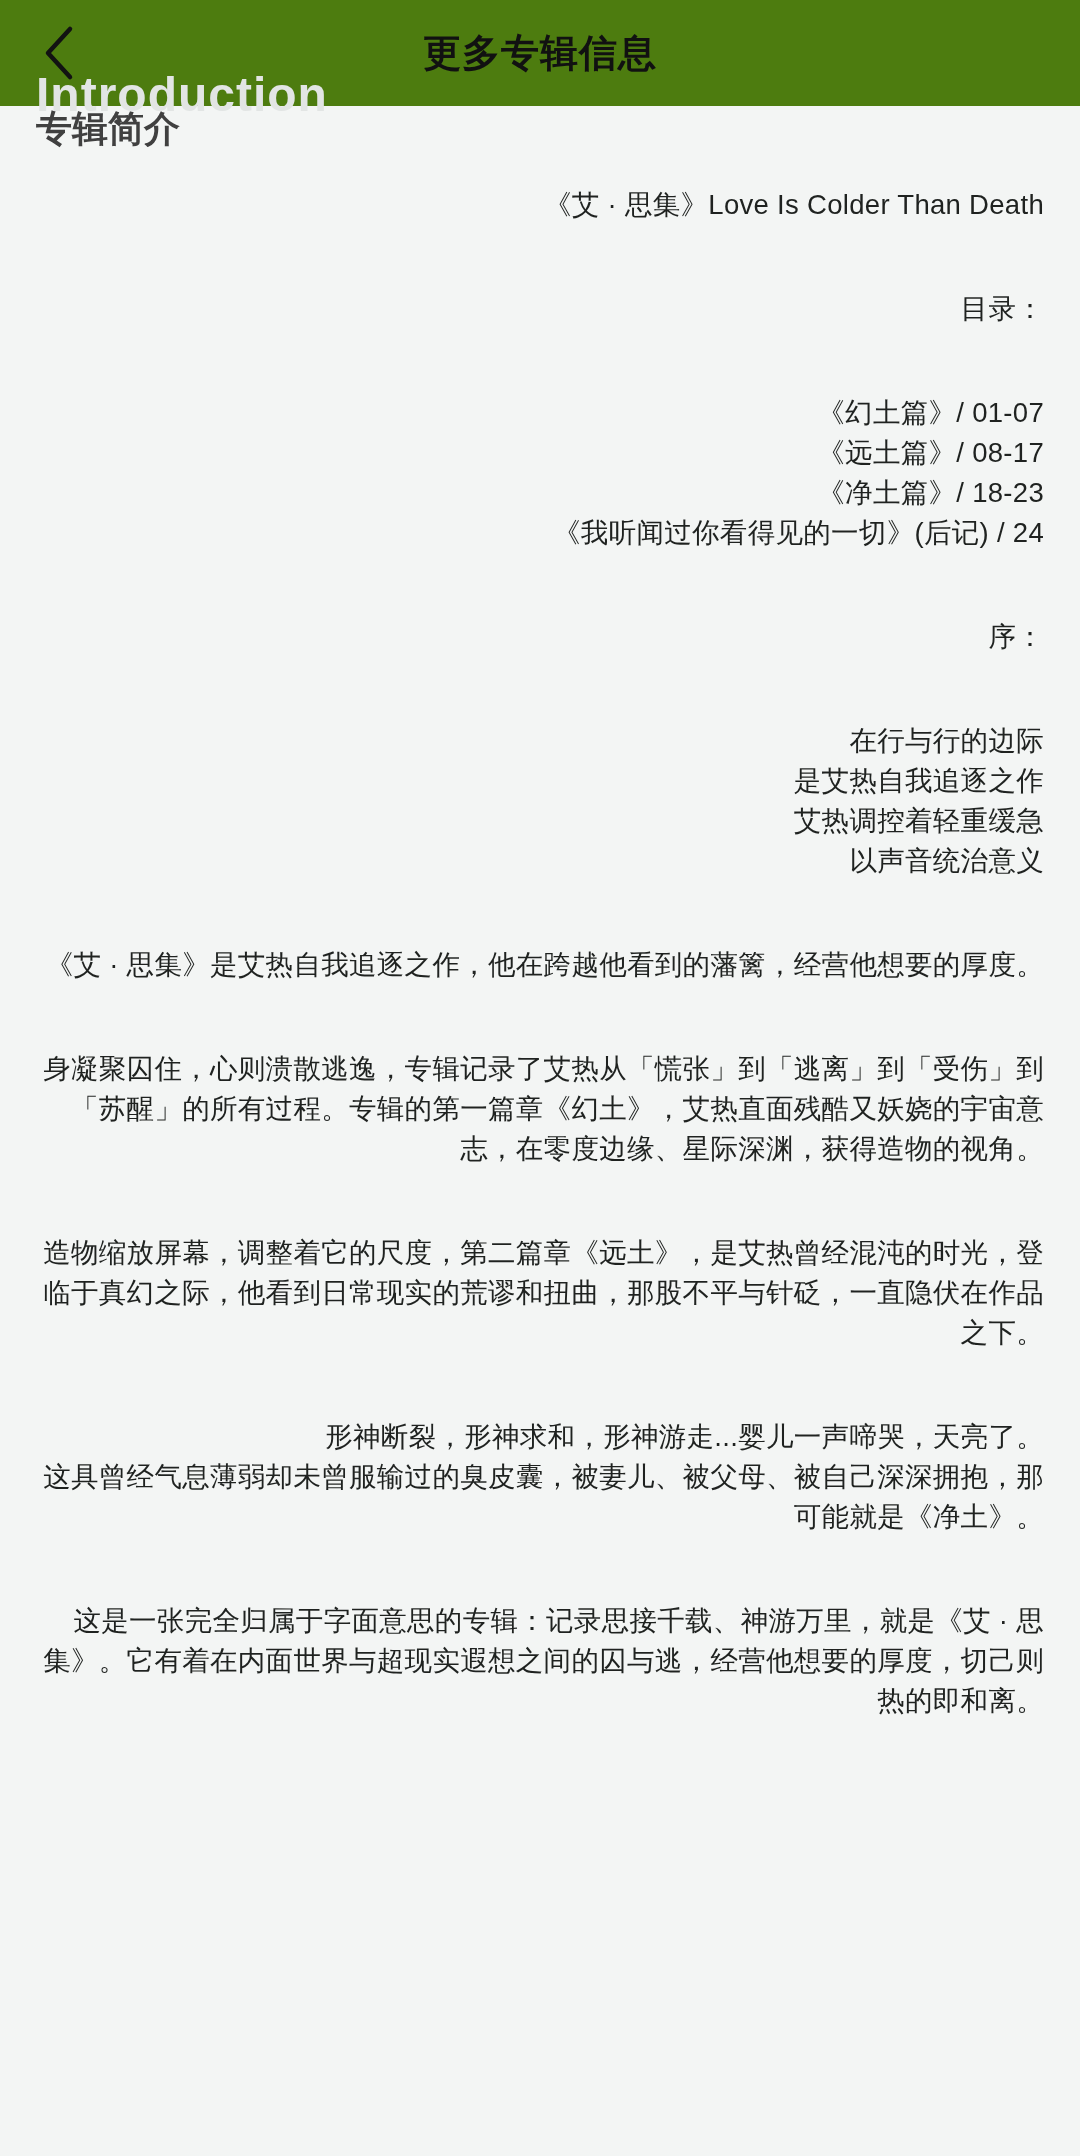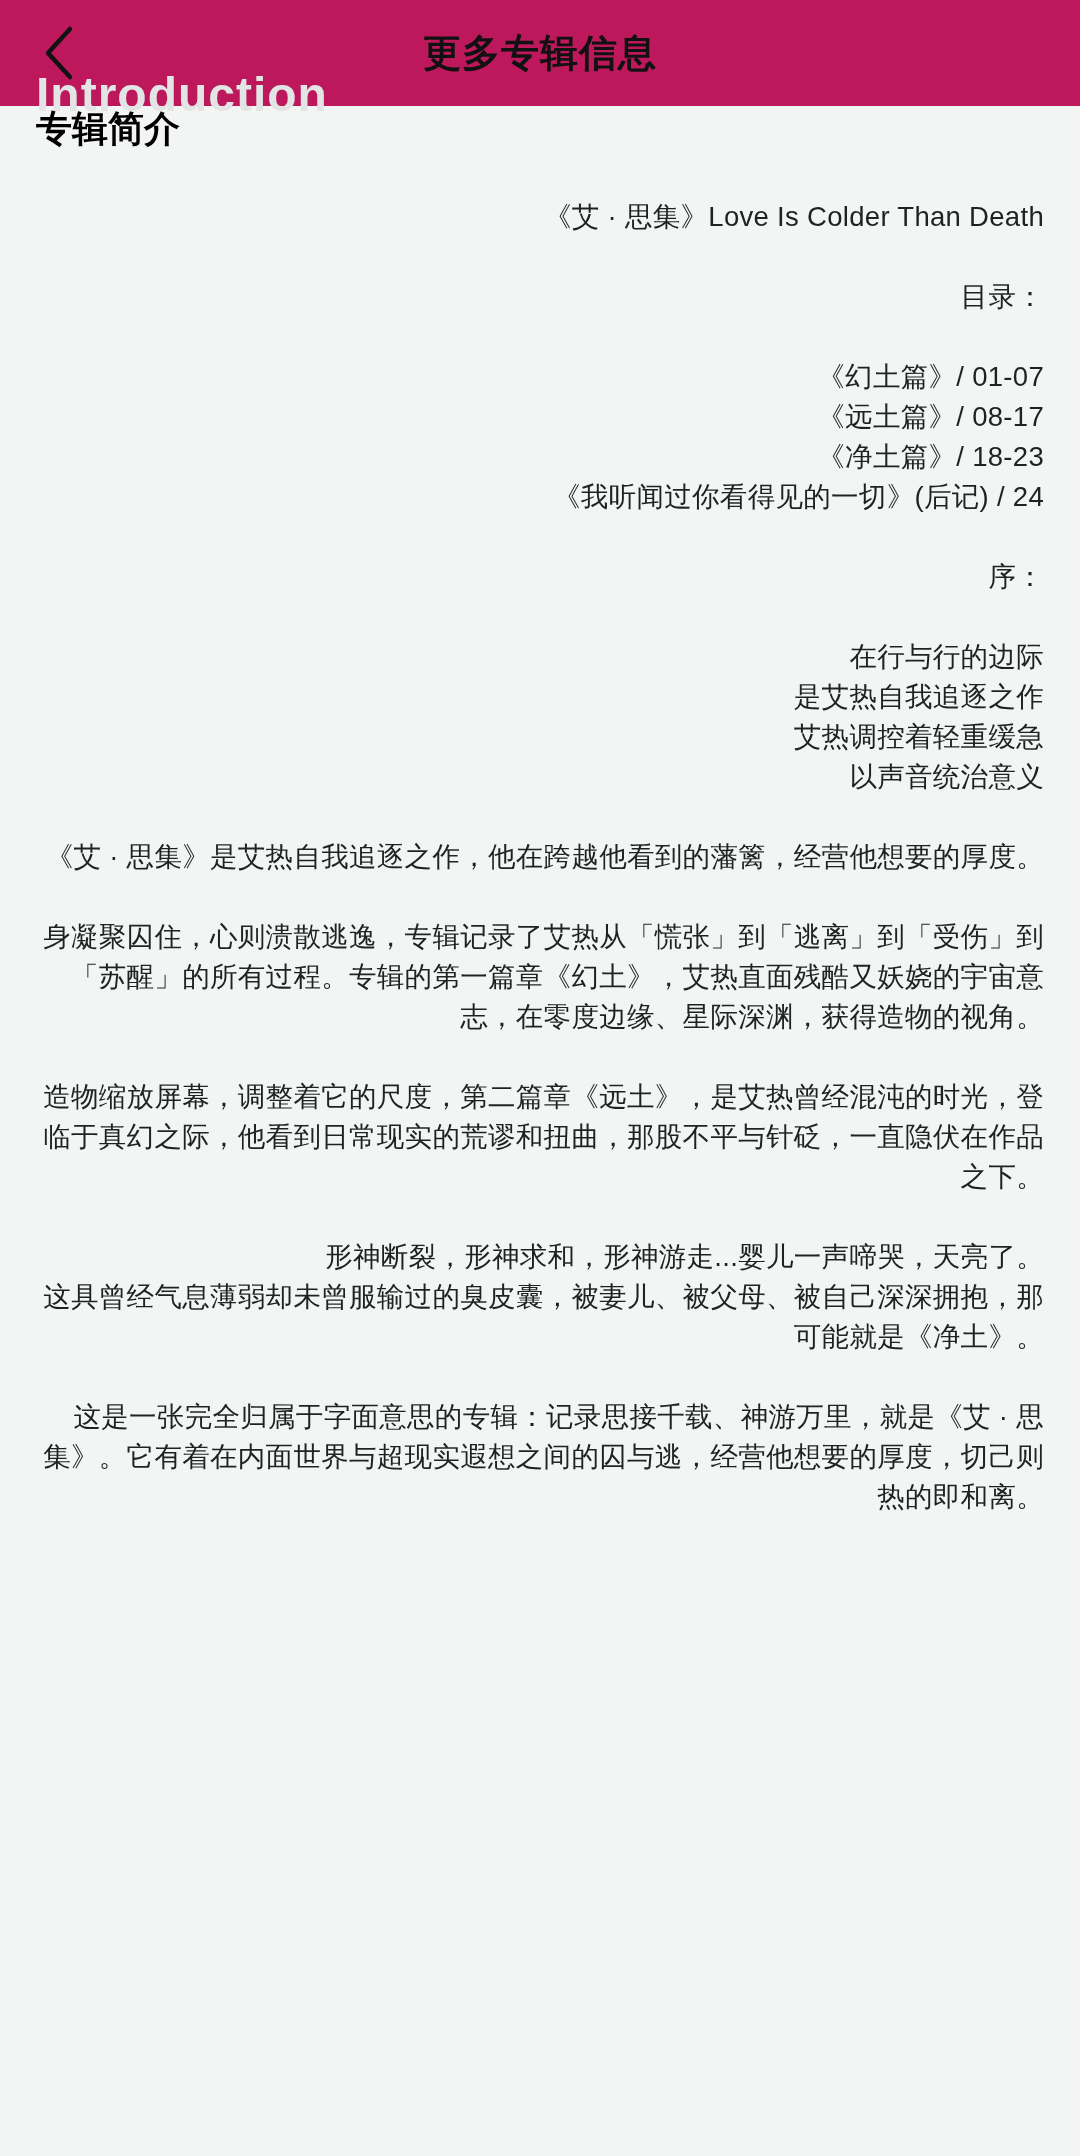--- a/index.html
+++ b/index.html
@@ -16,21 +16,21 @@
     position: relative;
   }
 
   
   .header {
     position: relative;
     height: 106px;
     display: flex;
     align-items: center;
     justify-content: center;
-    background: #be185d;
+    background: #4d7c0f;
   }
   .back-btn {
     position: absolute;
     left: 26px;
     top: 50%;
     transform: translateY(-50%);
     width: 66px;
     height: 66px;
     display: flex;
     align-items: center;
@@ -61,36 +61,36 @@
 
   
   .content {
     position: relative;
     z-index: 1;
     padding: 0 36px;
   }
   .section-title {
     font-size: 36px;
     font-weight: bold;
-    color: #000000;
-    margin: 0 0 44px 0;
+    color: #404040;
+    margin: 0 0 32px 0;
     line-height: 1.3;
   }
   .para {
     font-size: 27.5px;
     line-height: 40px;
     color: #1f2220;
     margin: 0;
     white-space: pre-wrap;
     letter-spacing: 0.3px;
     text-align: right;
   }
   .indent { padding-left: 10px; }
 
-  .block + .block { margin-top: 40px; }
+  .block + .block { margin-top: 64px; }
 </style>
 </head>
 <body>
 
 <div class="header">
   <div class="back-btn">
     <span>
       <svg width="34" height="56" viewBox="0 0 34 56" fill="none">
         <path d="M28 4 L6 28 L28 52" stroke="#121212" stroke-width="4.5" stroke-linecap="round" stroke-linejoin="round"></path>
       </svg>

